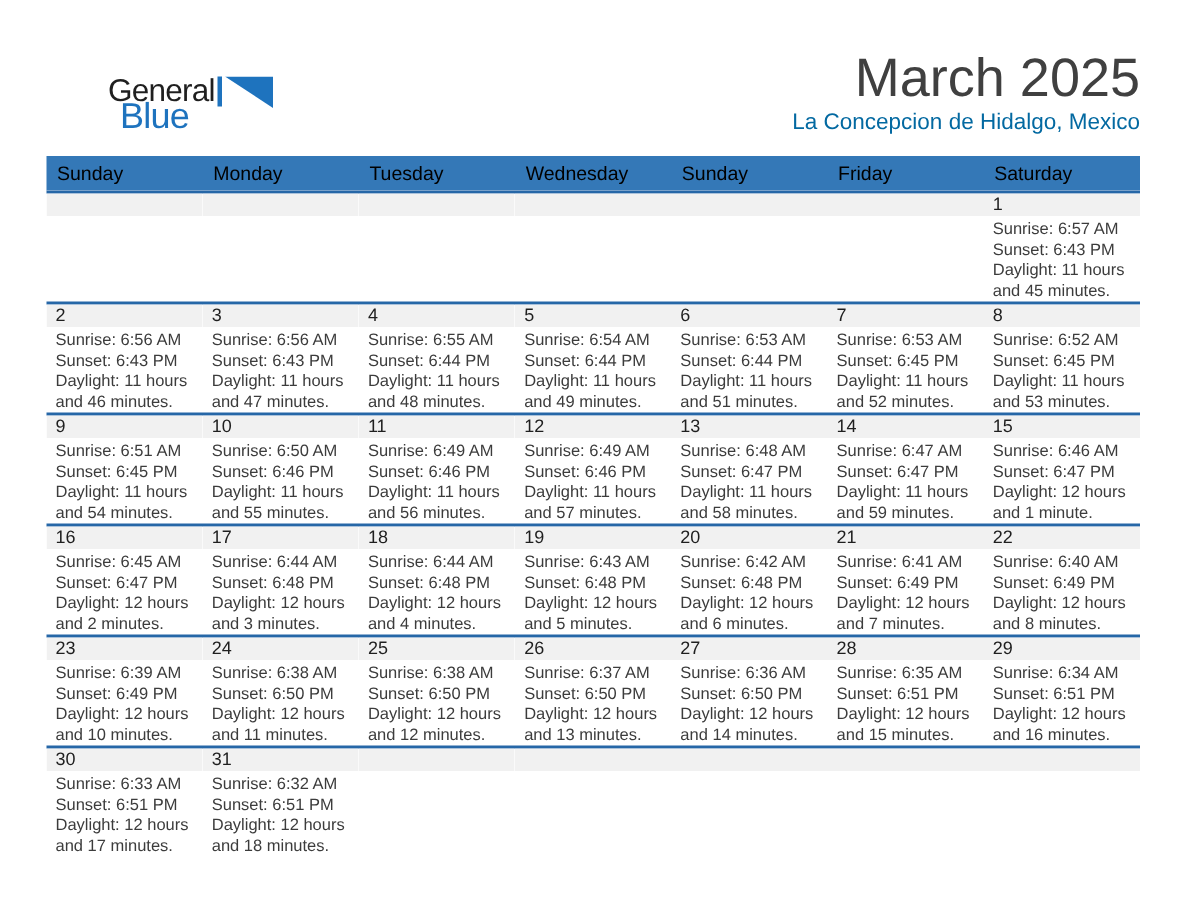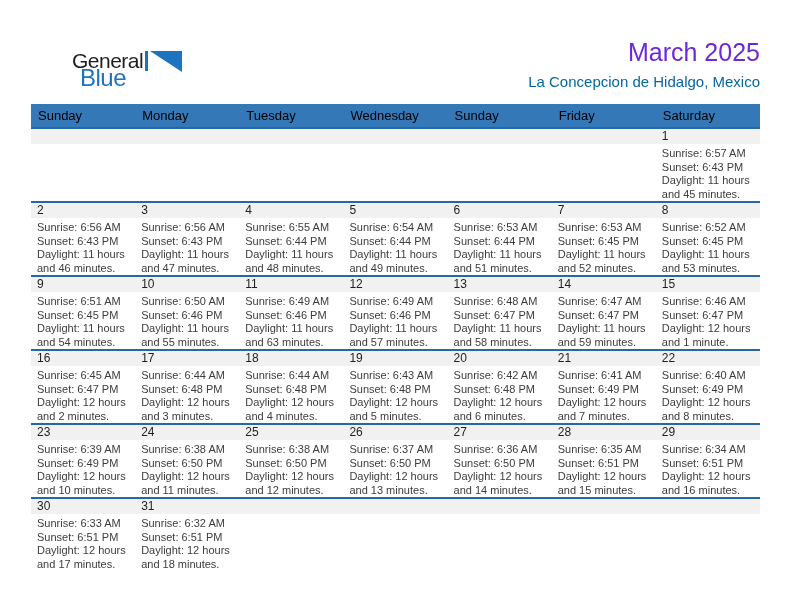--- a/index.html
+++ b/index.html
@@ -51,23 +51,23 @@
   }
 
   
   .titles {
     position: absolute;
     top: 38px;
     right: 32px;
     text-align: right;
   }
   .title {
-    font-size: 25px;
+    font-size: 36px;
     line-height: 28px;
-    color: #6d28d9;
+    color: #404040;
   }
   .subtitle {
     font-size: 15px;
     line-height: 17px;
     color: #0369a1;
     margin-top: 7px;
   }
 
   
   .calendar {
@@ -263,21 +263,21 @@
               <div>Daylight: 11 hours</div>
               <div>and 55 minutes.</div>
             </div>
           </div>
           <div class="cell">
             <div class="num">11</div>
             <div class="body">
               <div>Sunrise: 6:49 AM</div>
               <div>Sunset: 6:46 PM</div>
               <div>Daylight: 11 hours</div>
-              <div>and 63 minutes.</div>
+              <div>and 56 minutes.</div>
             </div>
           </div>
           <div class="cell">
             <div class="num">12</div>
             <div class="body">
               <div>Sunrise: 6:49 AM</div>
               <div>Sunset: 6:46 PM</div>
               <div>Daylight: 11 hours</div>
               <div>and 57 minutes.</div>
             </div>

